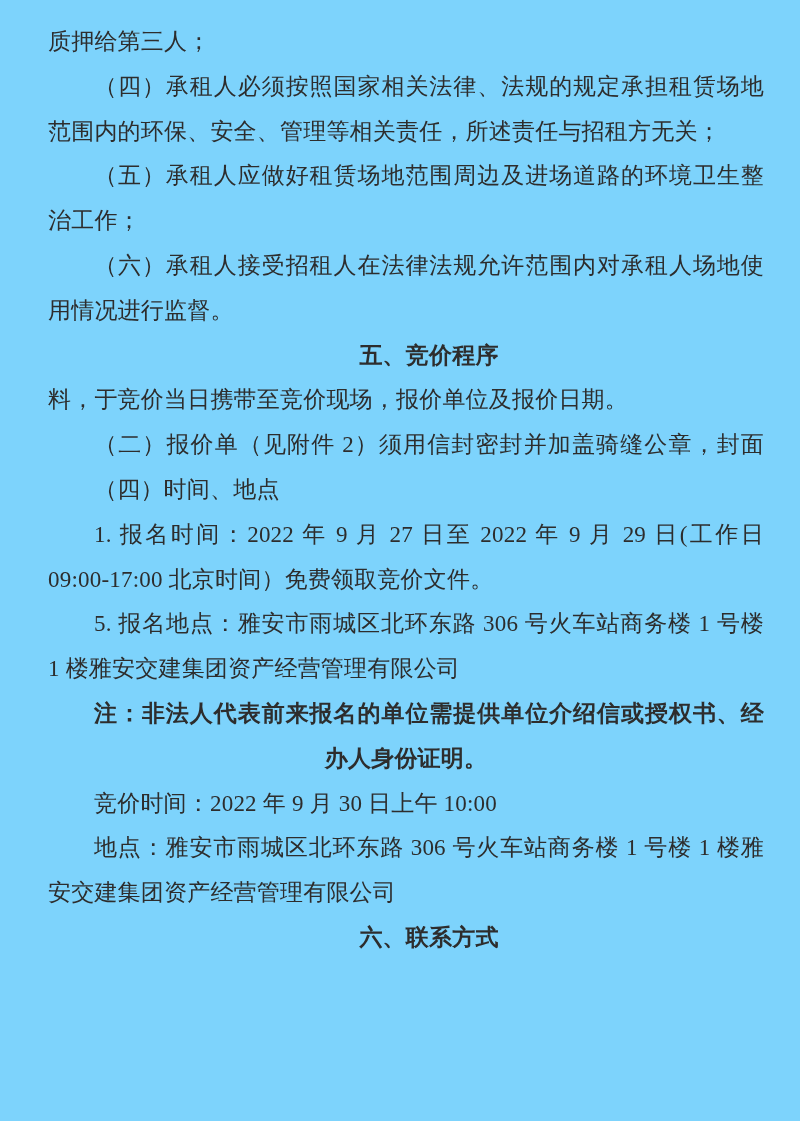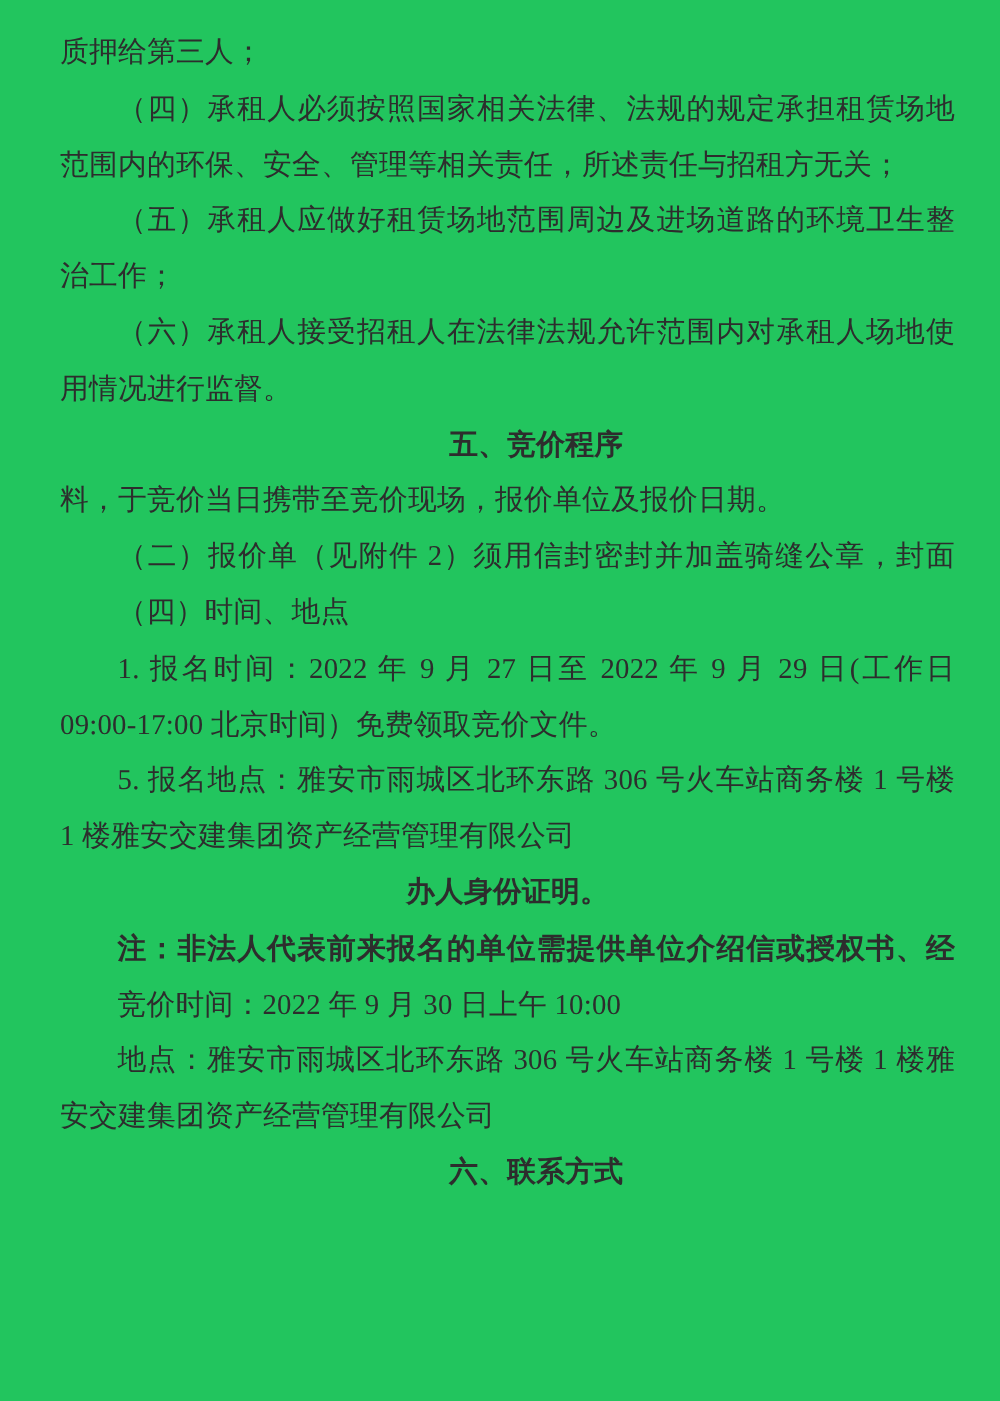--- a/index.html
+++ b/index.html
@@ -38,37 +38,37 @@
     text-align: center;
   }
   .line.full {
     text-align: justify;
     text-align-last: justify;
   }
 </style>
 </head>
 <body>
 
-<div class="page" style="background: #22c55e;">
+<div class="page" style="background: #7dd3fc;">
   <div class="textblock" style="color: rgb(45, 45, 45);">
       <div class="line">质押给第三人；</div>
       <div class="line indent full">（四）承租人必须按照国家相关法律、法规的规定承担租赁场地</div>
       <div class="line">范围内的环保、安全、管理等相关责任，所述责任与招租方无关；</div>
       <div class="line indent full">（五）承租人应做好租赁场地范围周边及进场道路的环境卫生整</div>
       <div class="line">治工作；</div>
       <div class="line indent full">（六）承租人接受招租人在法律法规允许范围内对承租人场地使</div>
       <div class="line">用情况进行监督。</div>
       <div class="line indent bold">五、竞价程序</div>
       <div class="line">料，于竞价当日携带至竞价现场，报价单位及报价日期。</div>
       <div class="line indent full">（二）报价单（见附件 2）须用信封密封并加盖骑缝公章，封面</div>
       <div class="line indent">（四）时间、地点</div>
       <div class="line indent full">1. 报名时间：2022 年 9 月 27 日至 2022 年 9 月 29 日(工作日</div>
       <div class="line">09:00-17:00 北京时间）免费领取竞价文件。</div>
       <div class="line indent full">5. 报名地点：雅安市雨城区北环东路 306 号火车站商务楼 1 号楼</div>
       <div class="line">1 楼雅安交建集团资产经营管理有限公司</div>
+      <div class="line indent bold full">注：非法人代表前来报名的单位需提供单位介绍信或授权书、经</div>
       <div class="line bold">办人身份证明。</div>
-      <div class="line indent bold full">注：非法人代表前来报名的单位需提供单位介绍信或授权书、经</div>
       <div class="line indent">竞价时间：2022 年 9 月 30 日上午 10:00</div>
       <div class="line indent full">地点：雅安市雨城区北环东路 306 号火车站商务楼 1 号楼 1 楼雅</div>
       <div class="line">安交建集团资产经营管理有限公司</div>
       <div class="line indent bold">六、联系方式</div>
     </div>
 </div>
 
 </body></html>

